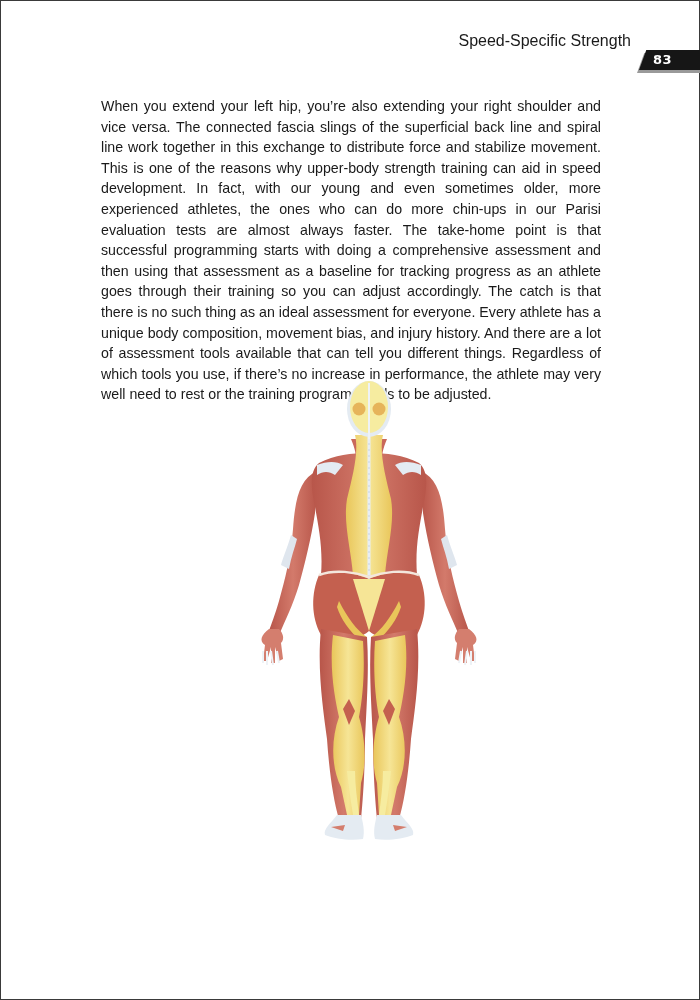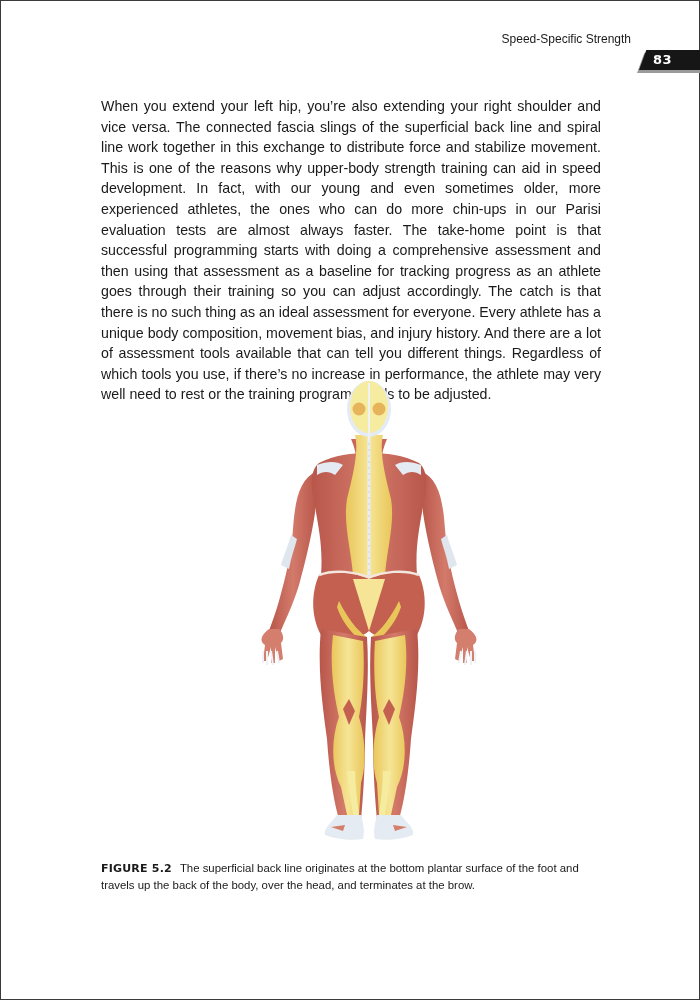--- a/index.html
+++ b/index.html
@@ -4,21 +4,21 @@
 <style>
   html, body { margin: 0; padding: 0; background: #ffffff; }
   body { width: 700px; height: 1000px; position: relative; overflow: hidden; }
   .page {
     position: absolute; left: 0; top: 0; width: 698px; height: 998px;
     border: 1px solid #3a3a3a; background: #fff; box-sizing: content-box;
   }
   .running-head {
     position: absolute; top: 31px; right: 68px;
     font-family: "Liberation Sans", "DejaVu Sans", sans-serif;
-    font-size: 12px; color: #1a1a1a; letter-spacing: 0;
+    font-size: 16px; color: #1a1a1a; letter-spacing: 0;
   }
   .folio-badge {
     position: absolute; top: 29px; left: 638px; width: 62px; height: 20px; margin-top: 20px;
   }
   .folio-badge .shadow {
     position: absolute; left: -2px; top: 3px; width: 66px; height: 20px;
     background: #9a9a9a; transform: skewX(-20deg); transform-origin: left bottom;
   }
   .folio-badge .fill {
     position: absolute; left: 0; top: 0; width: 66px; height: 20px;
@@ -123,17 +123,14 @@
       <path d="M96 392 C98 410 100 424 102 436 L108 436 C106 420 104 406 104 392 Z" fill="#f6eca0"></path>
       <path d="M140 392 C138 410 136 424 134 436 L128 436 C130 420 132 406 132 392 Z" fill="#f6eca0"></path>
 
       <path d="M86 436 C80 444 72 450 74 456 C84 460 100 462 112 460 C114 452 112 444 110 436 Z" fill="#e4ebf2"></path>
       <path d="M150 436 C156 444 164 450 162 456 C152 460 136 462 124 460 C122 452 124 444 126 436 Z" fill="#e4ebf2"></path>
       <path d="M80 448 L94 446 L92 452 Z" fill="#d47e6e"></path>
       <path d="M156 448 L142 446 L144 452 Z" fill="#d47e6e"></path>
     </svg>
   </div>
 
-  <p class="caption">
-    <span class="label">FIGURE 5.2</span><span>The superficial back line originates at the bottom plantar surface of the foot and travels up the back of the body, over the head, and terminates at the brow.</span>
-  </p>
 
 </div>
 
 </body></html>

